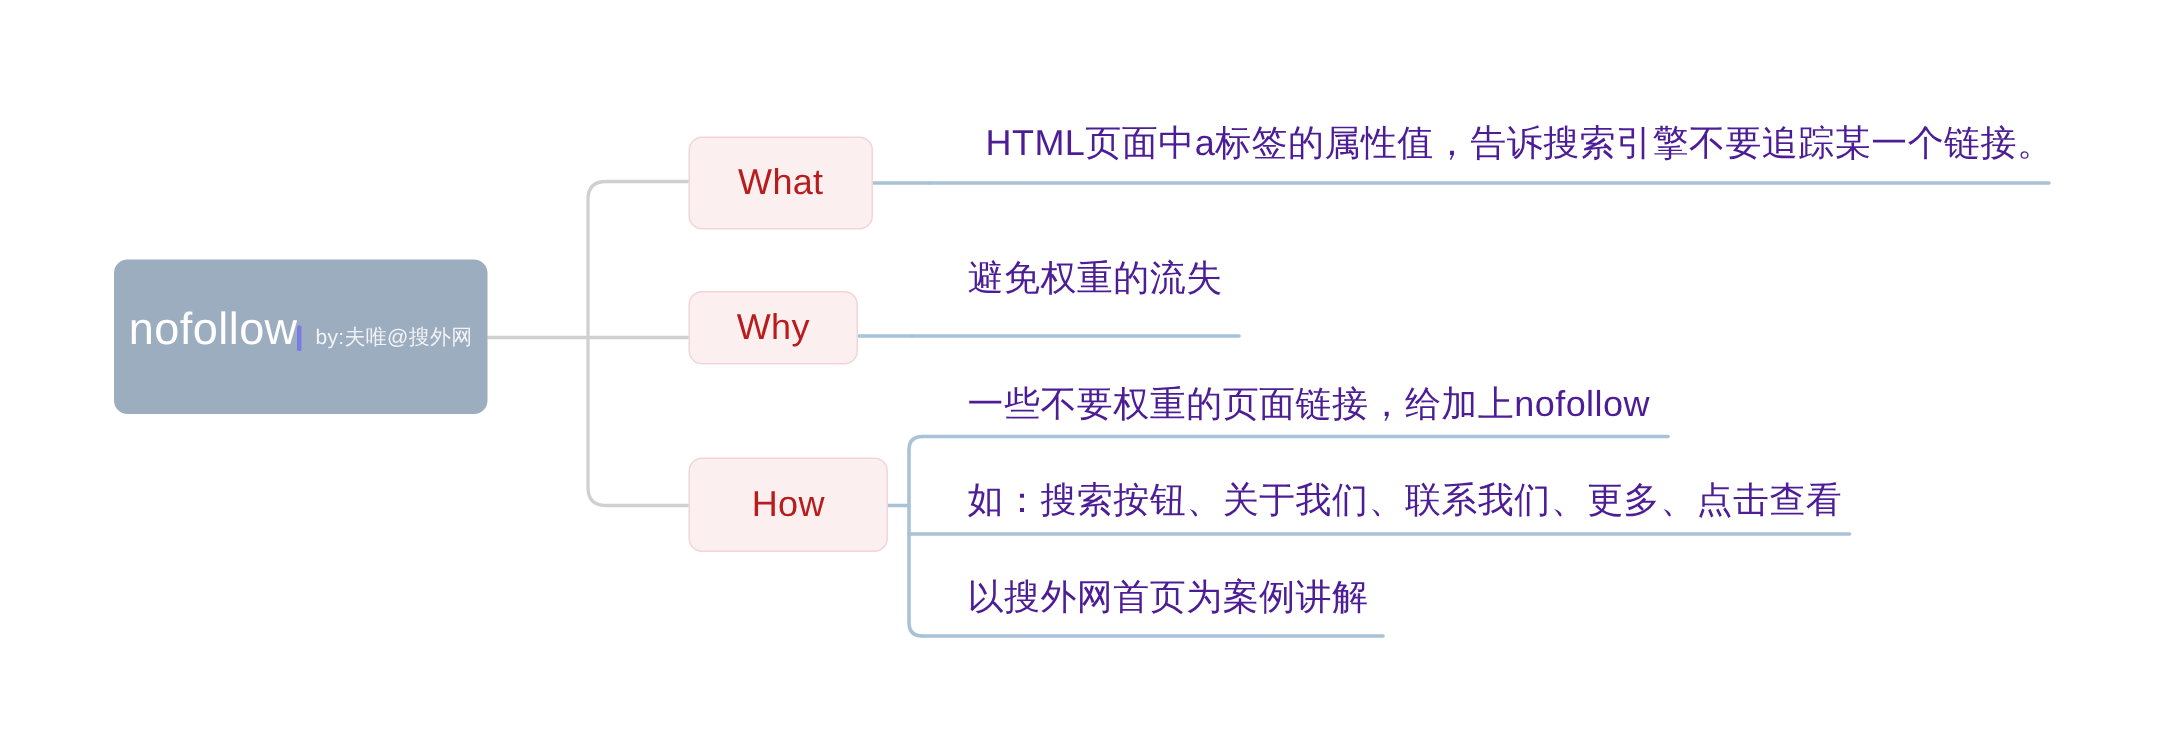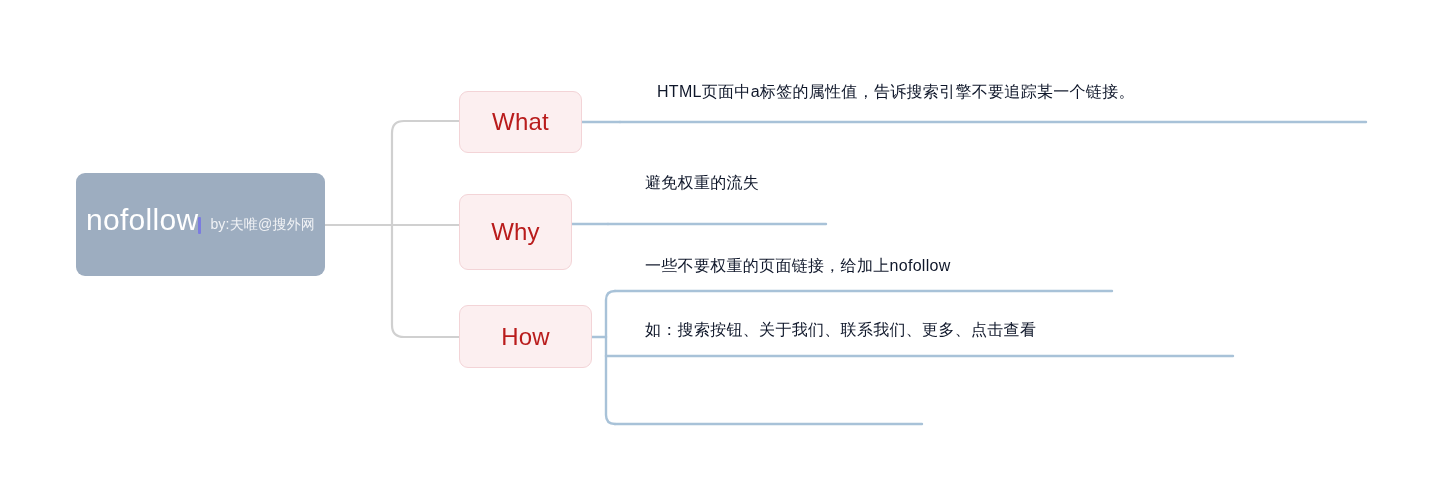--- a/index.html
+++ b/index.html
@@ -78,28 +78,28 @@
     box-sizing: border-box;
     display: flex;
     align-items: center;
     justify-content: center;
     color: #b91c1c;
     font-size: 24px;
     font-weight: 400;
     letter-spacing: 0.2px;
   }
   #branch-what  { left: 459px; top: 91px;  width: 123px; height: 62px; }
-  #branch-why   { left: 459px; top: 194px; width: 113px; height: 76px; }
+  #branch-why   { left: 459px; top: 194px; width: 113px; height: 49px; }
   #branch-how   { left: 459px; top: 305px; width: 133px; height: 63px; }
 
   
   .leaf {
     position: absolute;
-    color: #0f172a;
-    font-size: 16px;
+    color: #4c1d95;
+    font-size: 24px;
     font-weight: 400;
     letter-spacing: 0.3px;
     white-space: nowrap;
     line-height: 1;
   }
   #leaf-what-1 { left: 657px;  top: 84px;  }
   #leaf-why-1  { left: 645px;  top: 176px; font-family: Liberation Mono, monospace; }
   #leaf-how-1  { left: 645px;  top: 258px; }
   #leaf-how-2  { left: 645px;  top: 322px; }
   #leaf-how-3  { left: 645px;  top: 387px; }
@@ -150,14 +150,15 @@
   <div class="branch-node" id="branch-what">What</div>
   <div class="branch-node" id="branch-why">Why</div>
   <div class="branch-node" id="branch-how">How</div>
 
   <div class="leaf" id="leaf-what-1">HTML页面中a标签的属性值，告诉搜索引擎不要追踪某一个链接。</div>
 
   <div class="leaf" id="leaf-why-1">避免权重的流失</div>
 
   <div class="leaf" id="leaf-how-2">如：搜索按钮、关于我们、联系我们、更多、点击查看</div>
   <div class="leaf" id="leaf-how-1">一些不要权重的页面链接，给加上nofollow</div>
+  <div class="leaf" id="leaf-how-3">以搜外网首页为案例讲解</div>
 
 </div>
 
 </body></html>

